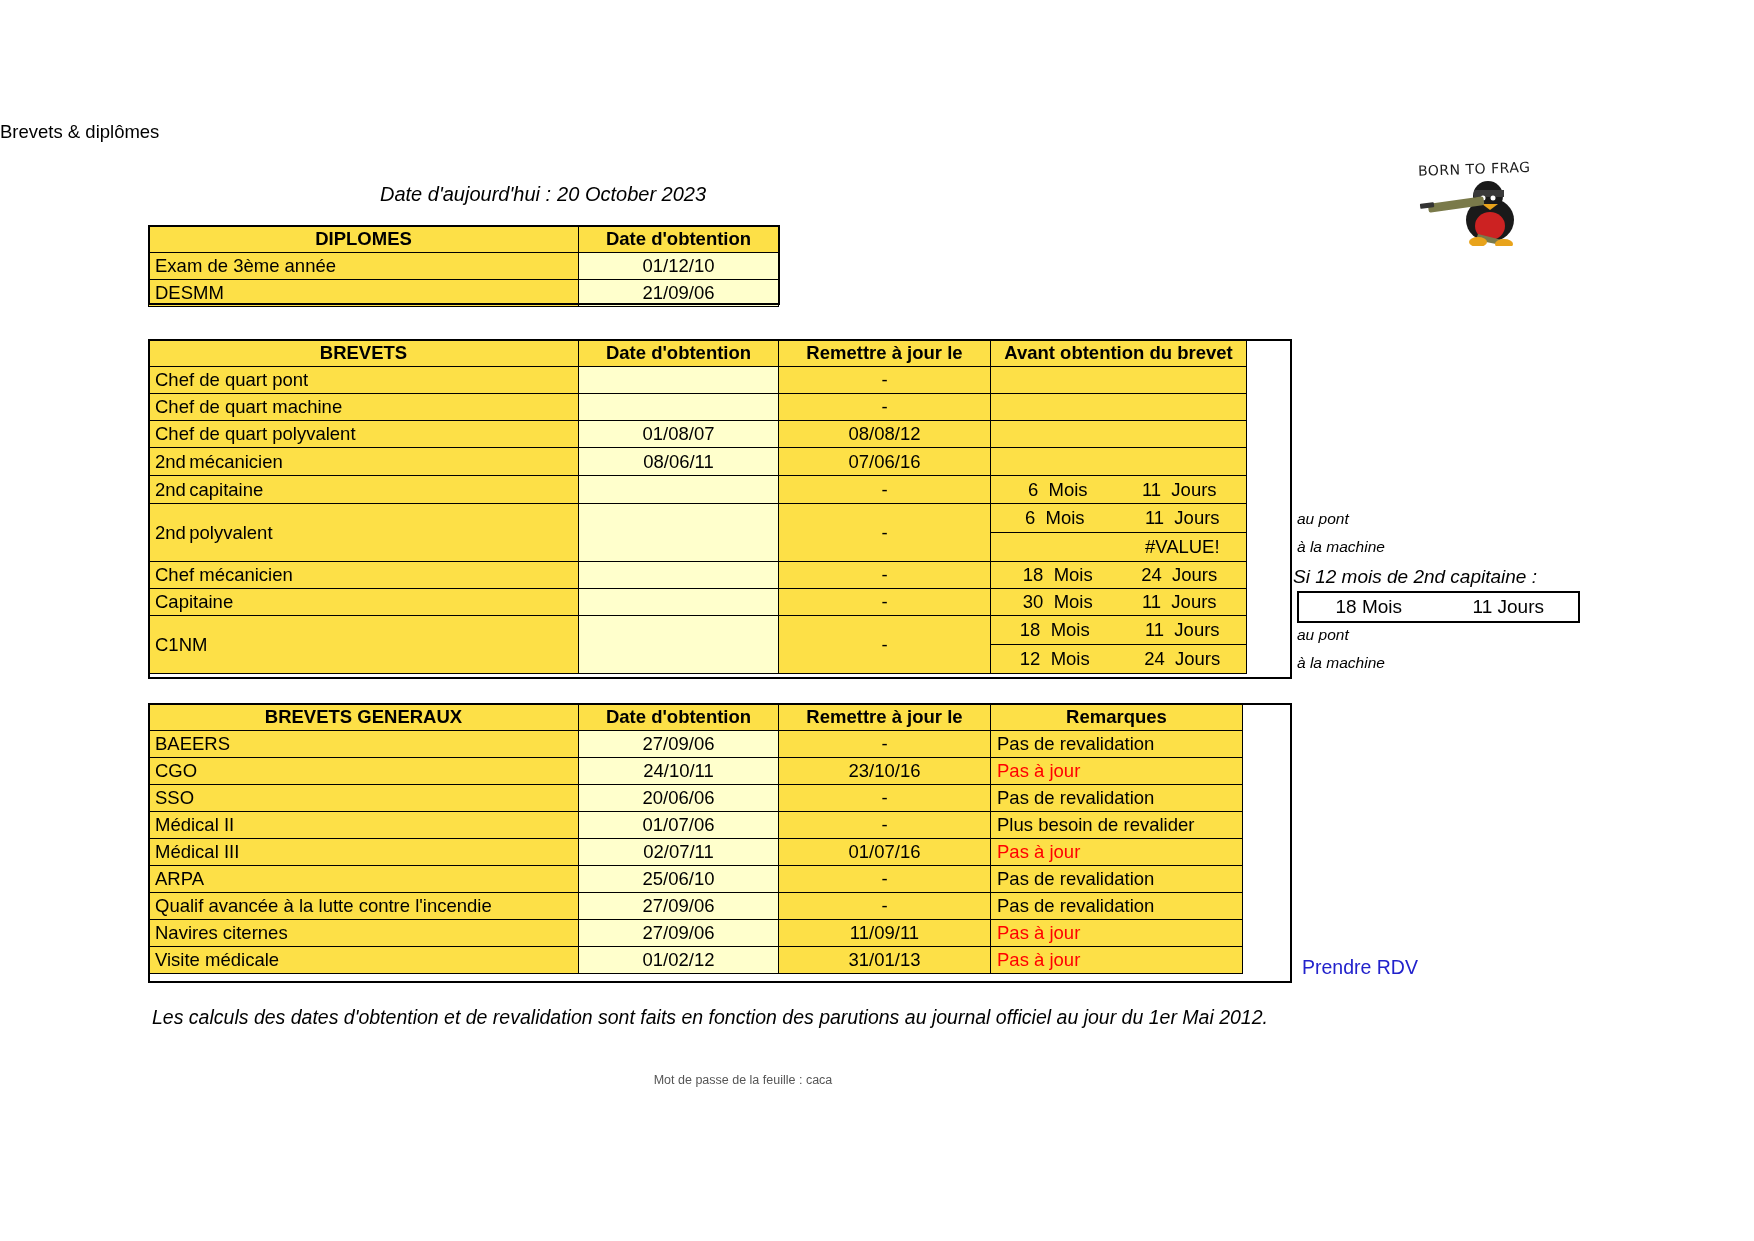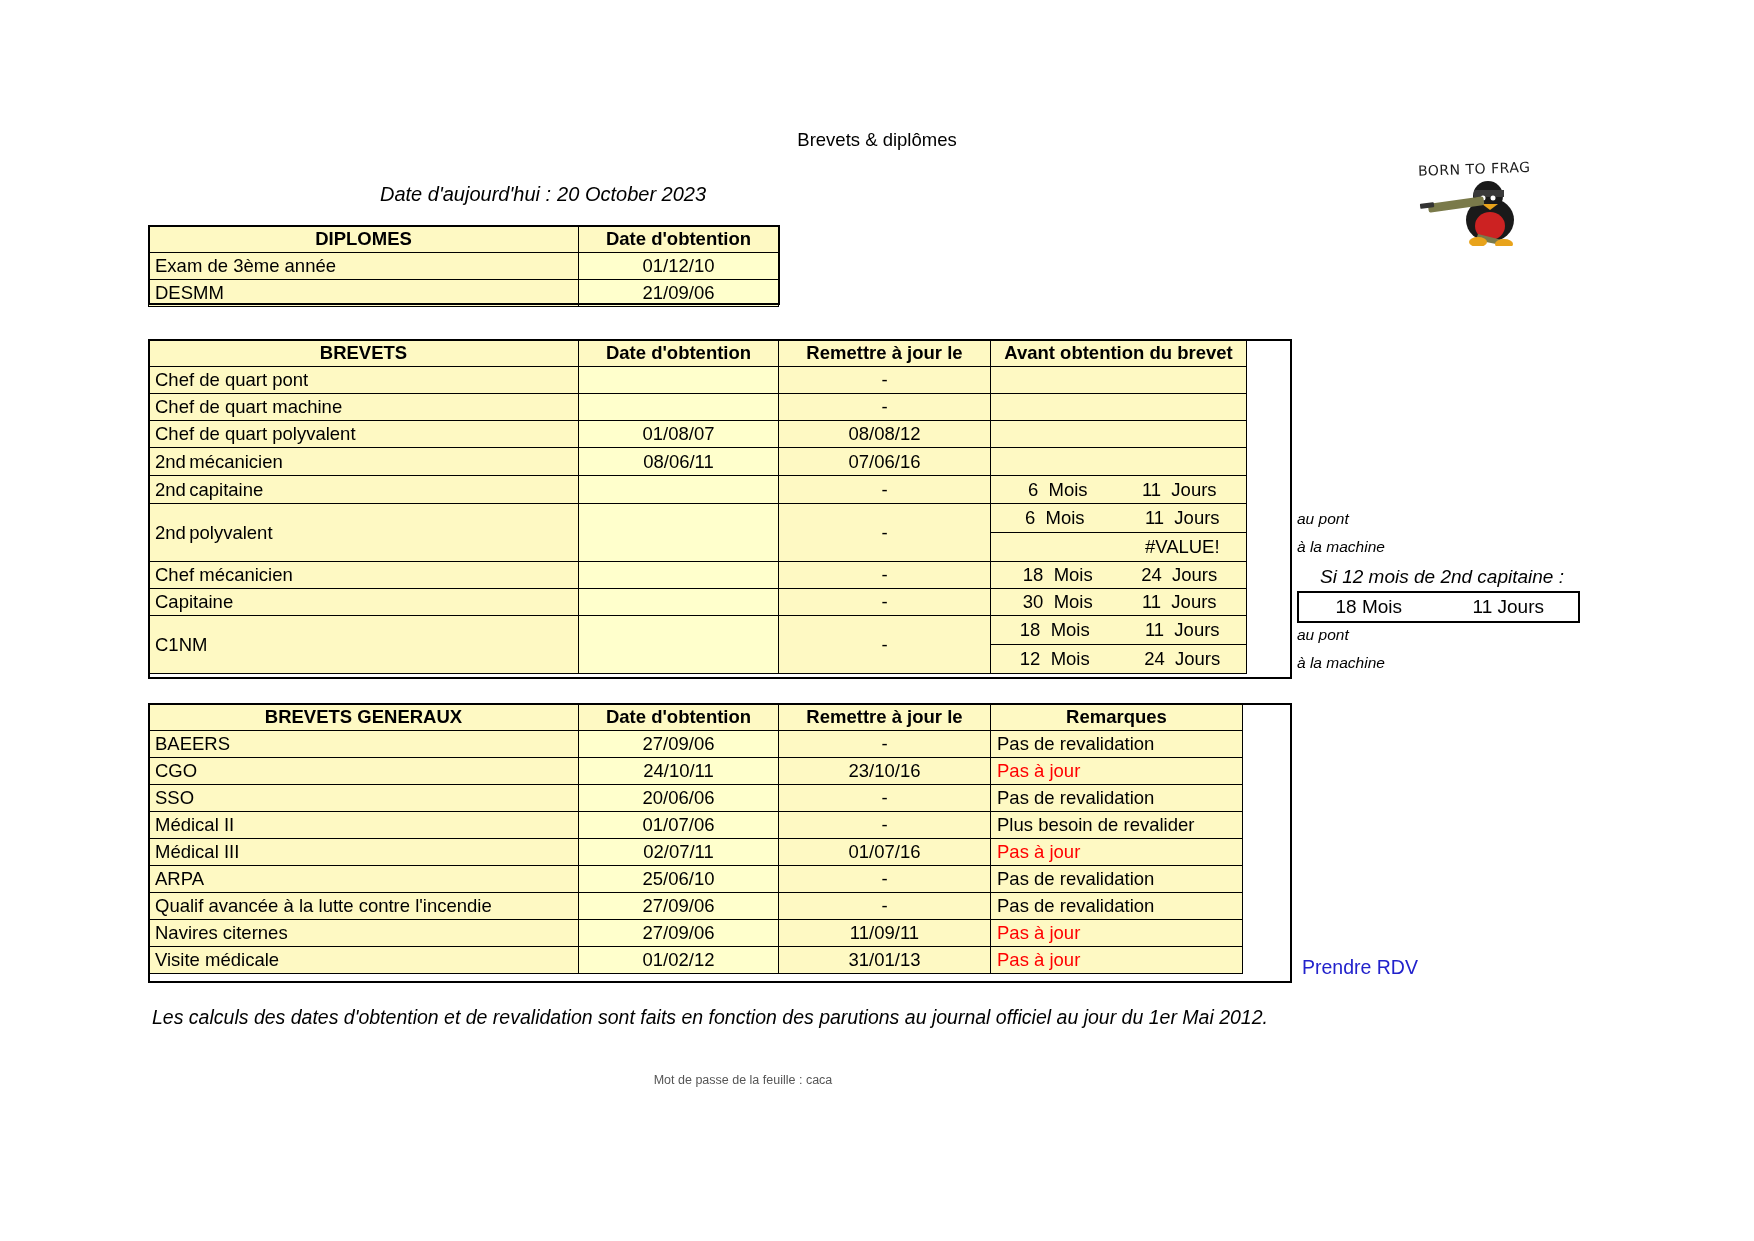--- a/index.html
+++ b/index.html
@@ -20,23 +20,21 @@
     position: absolute;
     inset: 0;
   }
 
   
   .doc-title {
     position: absolute;
     top: 121px;
     left: 0;
     width: 1754px;
-    text-align: center;
     font-size: 18.5px;
-    margin-top: 8px;
   }
 
   .today-line {
     position: absolute;
     top: 183px;
     left: 380px;
     font-size: 20px;
     font-style: italic;
   }
   .today-line .today-value {
@@ -58,21 +56,21 @@
     color: #1a1a1a;
     transform: rotate(-2deg);
     white-space: nowrap;
   }
 
   
   table.sheet {
     position: absolute;
     border-collapse: collapse;
     font-size: 18.5px;
-    background: #fef9c3;
+    background: #fde047;
   }
   table.sheet td, table.sheet th {
     border: 1px solid #000000;
     padding: 2px 6px;
     font-weight: normal;
     vertical-align: middle;
     height: 27px;
     box-sizing: border-box;
   }
   table.sheet th {
@@ -359,21 +357,21 @@
             </div>
           </div>
         </td>
       </tr>
     </tbody>
   </table>
   <div class="frame" style="top:339px;left:148px;width:1144px;height:340px;"></div>
 
   <div class="side-note" style="top:510px;left:1297px;">au pont</div>
   <div class="side-note" style="top:538px;left:1297px;">à la machine</div>
-  <div class="note-big" style="top:566px;left:1293px;padding-left:27px;">Si 12 mois de 2nd capitaine :</div>
+  <div class="note-big" style="top:566px;left:1293px;">Si 12 mois de 2nd capitaine :</div>
   <div class="box-12mois" style="top:591px;left:1297px;width:283px;height:32px;">
     <span>18  Mois</span>
     <span>11  Jours</span>
   </div>
   <div class="side-note" style="top:626px;left:1297px;">au pont</div>
   <div class="side-note" style="top:654px;left:1297px;">à la machine</div>
 
   <table class="sheet" id="tbl-generaux">
     <thead>
       <tr>

